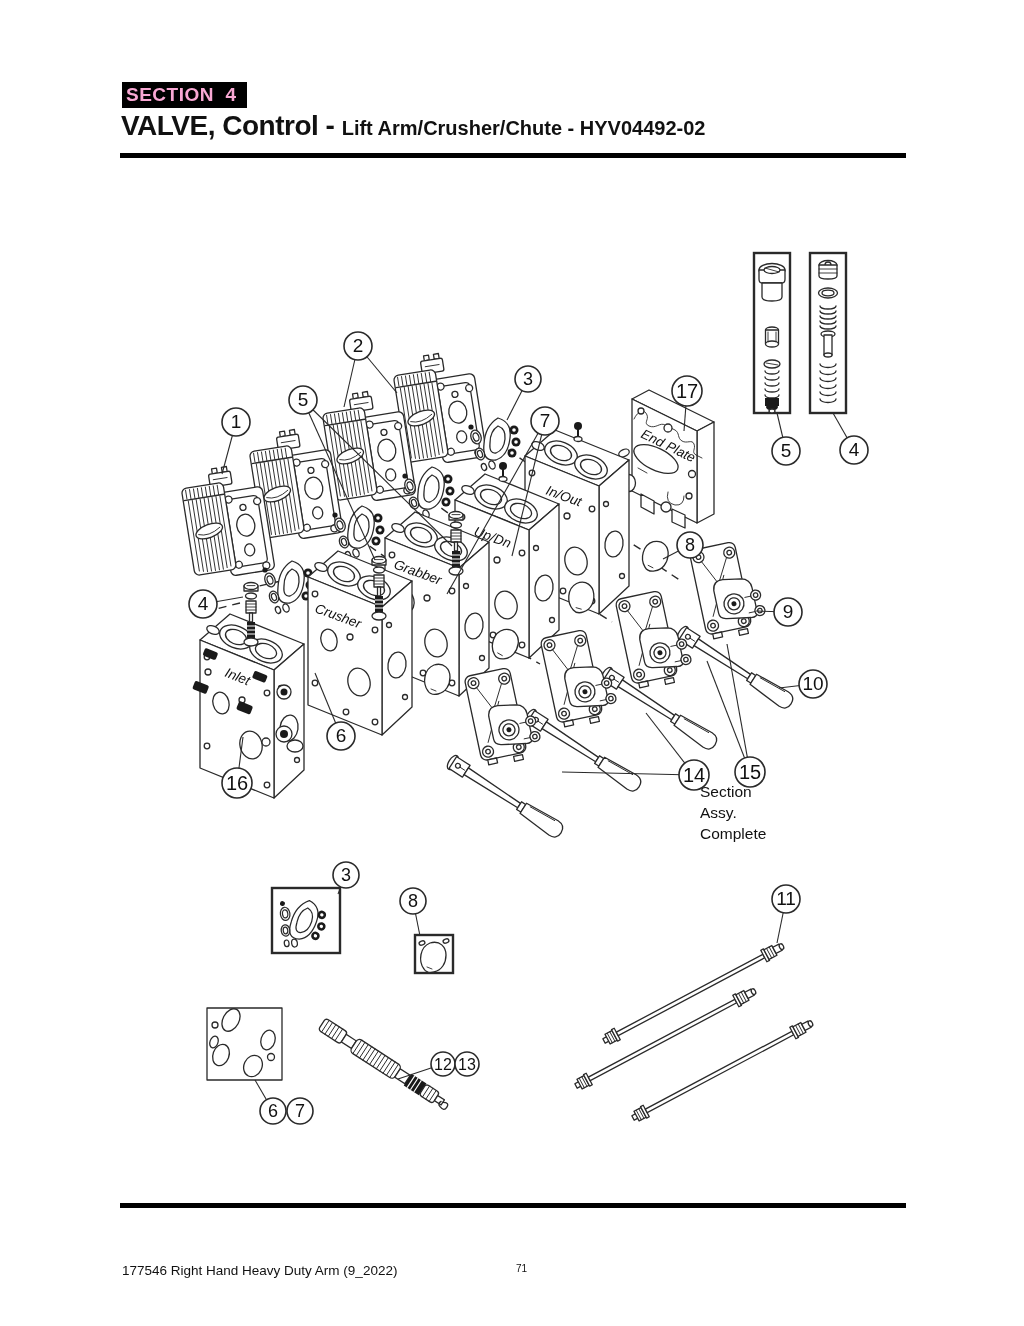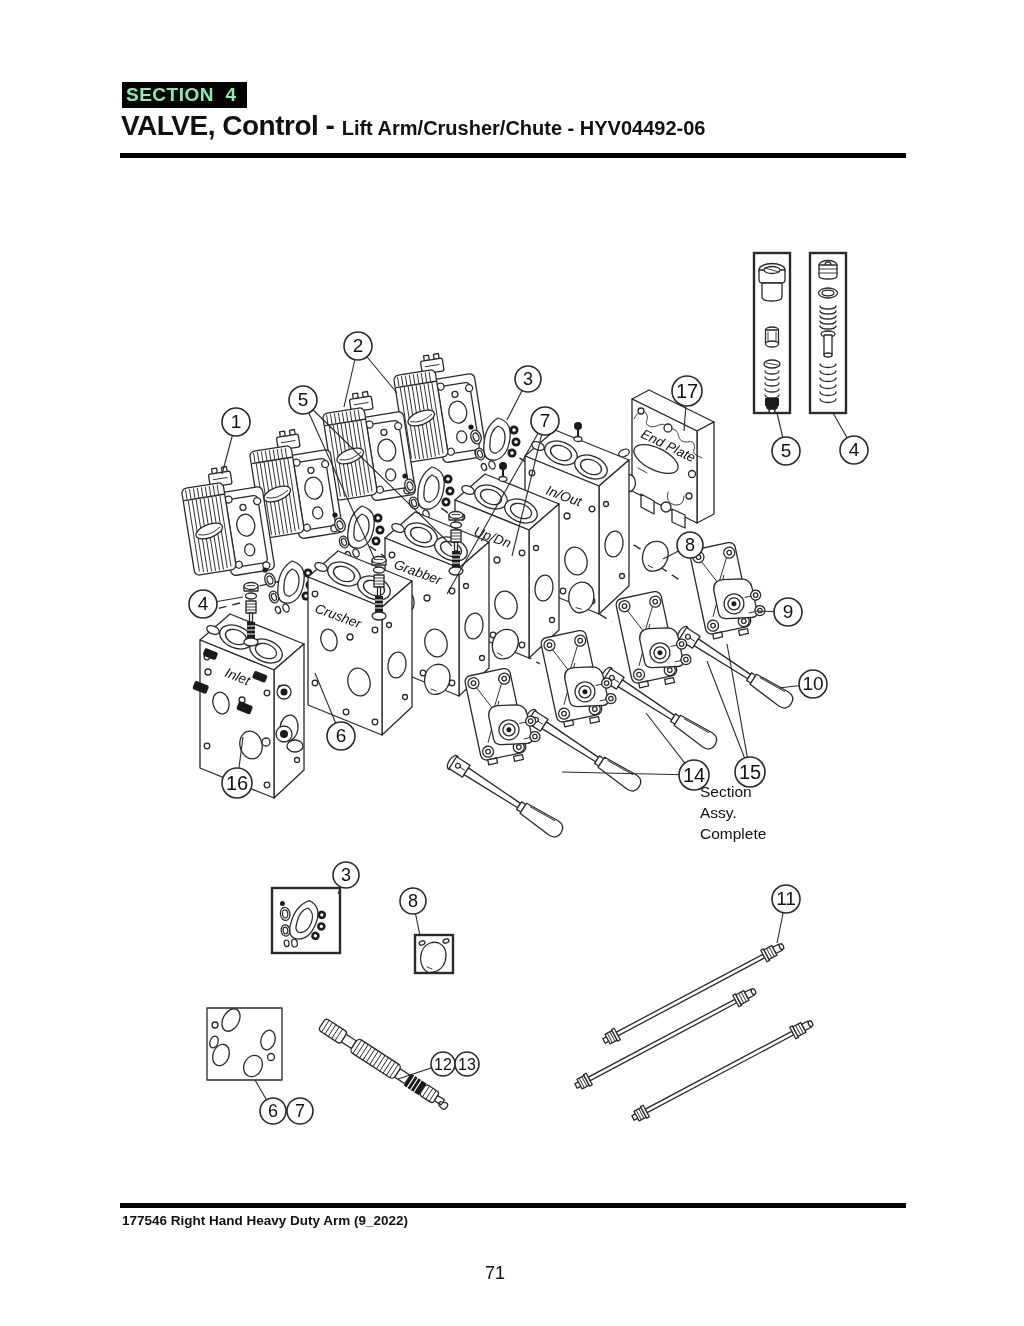--- a/index.html
+++ b/index.html
@@ -1,47 +1,47 @@
 <!DOCTYPE html>
 <html><head>
 <meta charset="utf-8">
 <style>
   html,body{margin:0;padding:0;background:#888;}
   .page{position:relative;width:1024px;height:1326px;background:#fff;margin:0 auto;
         font-family:"Liberation Sans",sans-serif;color:#111;overflow:hidden;}
-  .badge{position:absolute;left:122px;top:82px;background:#000;color:#86efac;
+  .badge{position:absolute;left:122px;top:82px;background:#000;color:#f9a8d4;
          font-weight:bold;font-size:19px;line-height:26px;padding:0 10px 0 4px;
          white-space:pre;letter-spacing:.5px;}
   .title{position:absolute;left:121px;top:110px;white-space:nowrap;}
   .title .big{font-size:28px;font-weight:bold;letter-spacing:-.5px;}
   .title .small{font-size:20px;font-weight:bold;}
   .rule{position:absolute;left:120px;width:786px;height:5px;background:#000;}
   .rule.top{top:153px;}
   .rule.bottom{top:1203px;}
-  .footer-left{position:absolute;left:122px;top:1213px;font-size:13.5px;font-weight:bold;}
-  .footer-page{position:absolute;left:485px;top:1263px;font-size:18px;}
+  .footer-left{position:absolute;left:122px;top:1263px;font-size:13.5px;}
+  .footer-page{position:absolute;left:516px;top:1263px;font-size:10px;}
   svg{position:absolute;left:0;top:0;}
   .ln{stroke:#2a2a2a;fill:none;stroke-width:1.3;stroke-linecap:round;stroke-linejoin:round;}
   .thin{stroke-width:.9;}
   .fw{fill:#fff;stroke:#2a2a2a;stroke-width:1.3;stroke-linejoin:round;}
   .fd{fill:#1a1a1a;stroke:none;}
   .dash{stroke:#2a2a2a;fill:none;stroke-width:1.4;stroke-dasharray:8 6;}
   .box{fill:none;stroke:#2a2a2a;stroke-width:2.4;}
   .callout-circle{fill:#fff;stroke:#2a2a2a;stroke-width:1.6;}
   .callout-text{fill:#111;font-family:"Liberation Sans",sans-serif;text-anchor:middle;}
   .blk-label{font:italic 13.5px "Liberation Sans",sans-serif;fill:#111;}
   .note-text{font:15.5px "Liberation Sans",sans-serif;fill:#111;}
 </style>
 </head>
 <body>
 
 <div class="page">
 
   <div class="badge">SECTION  4</div>
-  <div class="title"><span class="big">VALVE, Control - </span><span class="small">Lift Arm/Crusher/Chute - HYV04492-06</span></div>
+  <div class="title"><span class="big">VALVE, Control - </span><span class="small">Lift Arm/Crusher/Chute - HYV04492-02</span></div>
   <div class="rule top"></div>
 
   <svg id="exploded-svg" width="1024" height="1326" viewBox="0 0 1024 1326">
     <defs>
 
       <g id="sol">
         <path class="fw" d="M33,-1 h5 v5 h-5 z M43,-1 h5 v5 h-5 z"></path>
         <rect class="fw" x="29" y="4" width="22" height="13" rx="2"></rect>
         <path class="ln thin" d="M33,10 h14"></path>
         <rect class="fw" x="36" y="24" width="44" height="84" rx="5"></rect>

